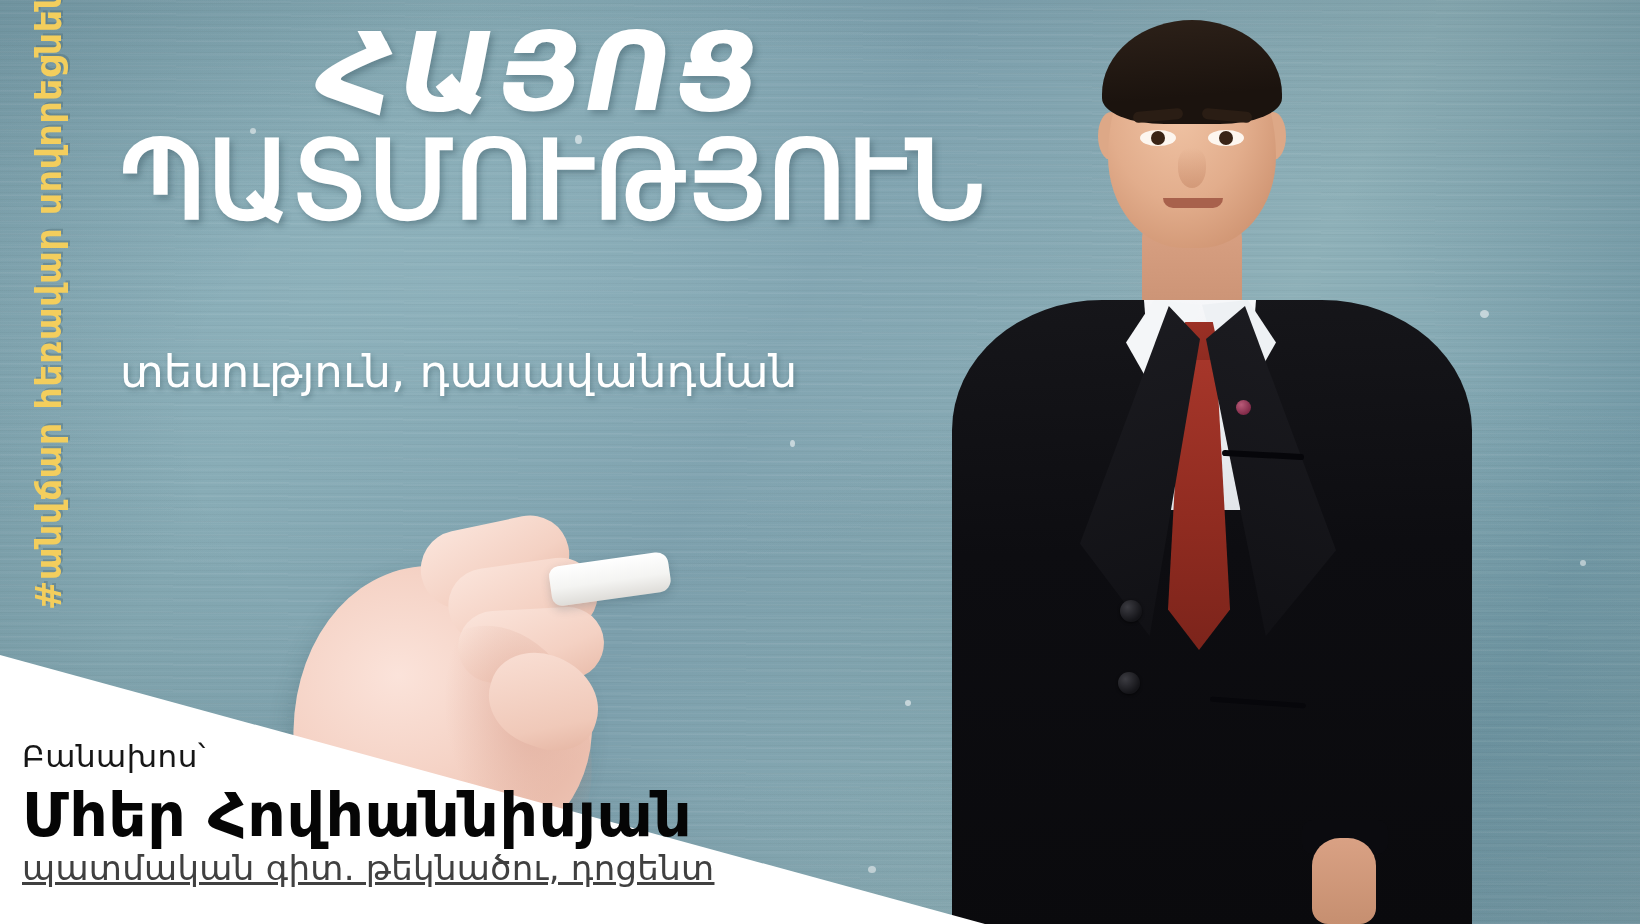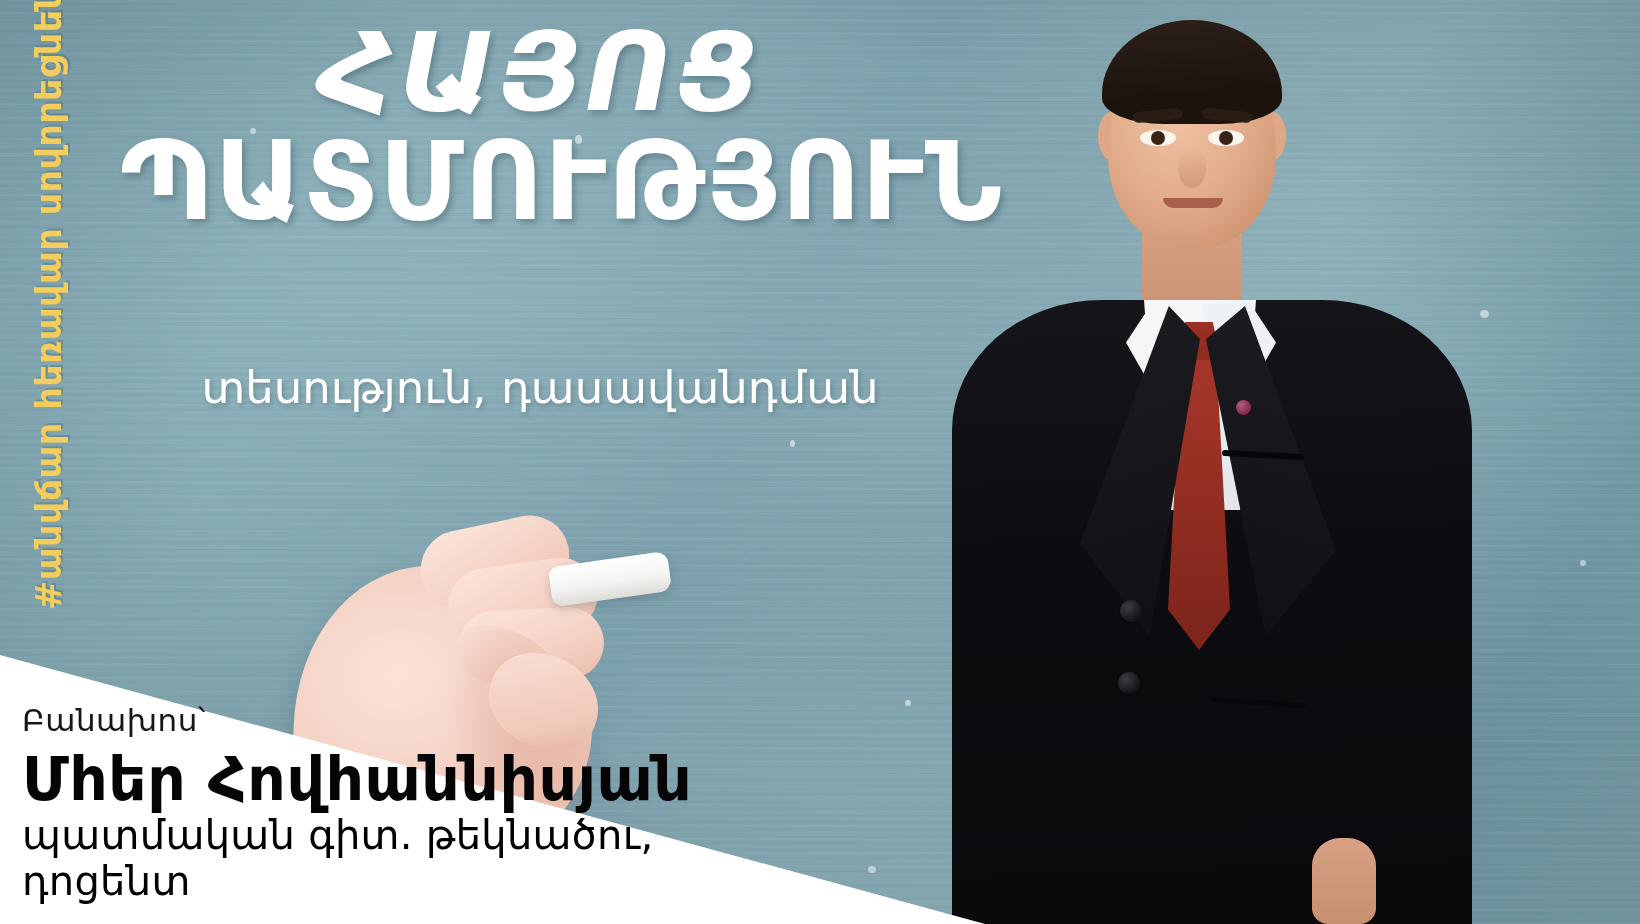--- a/index.html
+++ b/index.html
@@ -111,35 +111,34 @@
     display: block;
     font-size: 108px;
     letter-spacing: 3px;
     font-style: italic;
   }
   .headline .l2 {
     display: block;
     font-size: 108px;
     letter-spacing: 1px;
     margin-top: 6px;
+    font-family: Liberation Serif, serif;
   }
 
   
   .subtitle {
     position: absolute;
     left: 120px;
     top: 340px;
     width: 840px;
-    text-align: center;
     color: #ffffff;
     font-size: 45px;
     font-weight: 400;
     line-height: 1.44;
     text-shadow: 2px 3px 5px rgba(40,70,80,0.32);
-    margin-top: 16px;
   }
   .subtitle span { display: block; }
 
   
   .hand-wrap {
     position: absolute;
     left: 250px;
     top: 505px;
     width: 480px;
     height: 420px;
@@ -311,42 +310,43 @@
     left: 0;
     top: 0;
     width: 1640px;
     height: 924px;
     background: #ffffff;
     clip-path: polygon(0 655px, 985px 924px, 0 924px);
   }
   .banner-text {
     position: absolute;
     left: 22px;
-    bottom: 20px;
+    bottom: 36px;
     width: 760px;
   }
   .b-role {
     color: #161616;
     font-size: 31px;
     font-weight: 400;
     letter-spacing: 0.5px;
     margin-bottom: 10px;
   }
   .b-name {
     color: #050505;
     font-size: 60px;
     font-weight: 700;
     letter-spacing: 0.5px;
     line-height: 1.06;
   }
   .b-title {
-    color: #000000;
-    font-size: 40px;
+    color: #404040;
+    font-size: 34px;
     font-weight: 400;
     letter-spacing: 0.3px;
+    text-decoration: underline;
   }
 </style>
 </head>
 <body>
 
 <div id="poster">
 
   <div class="bg-board"></div>
   <div class="bg-streaks"></div>
   <div class="bg-streaks2"></div>

